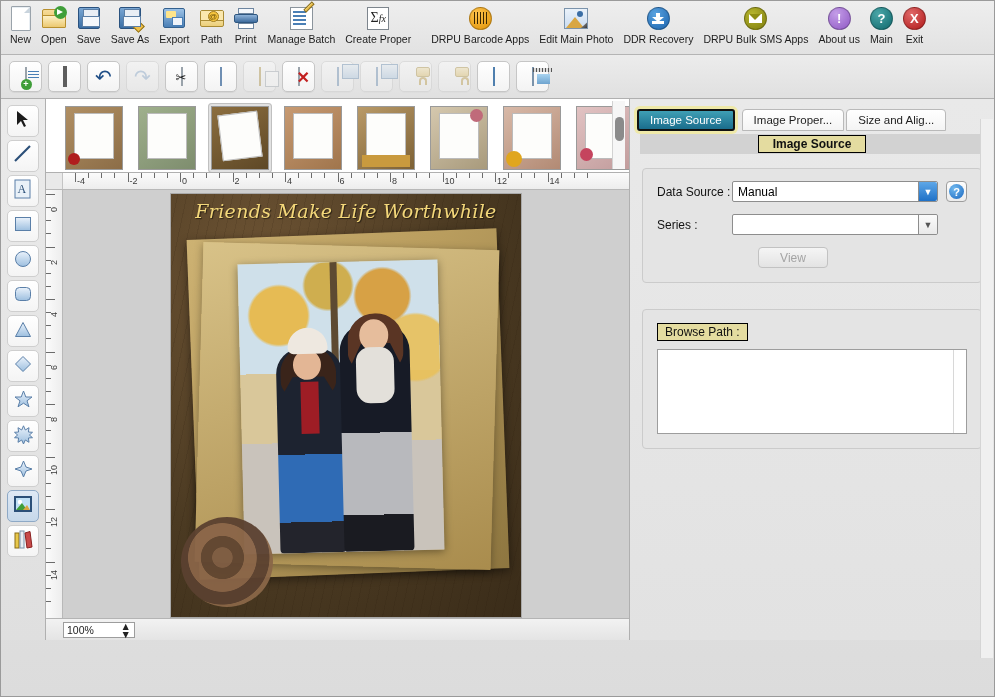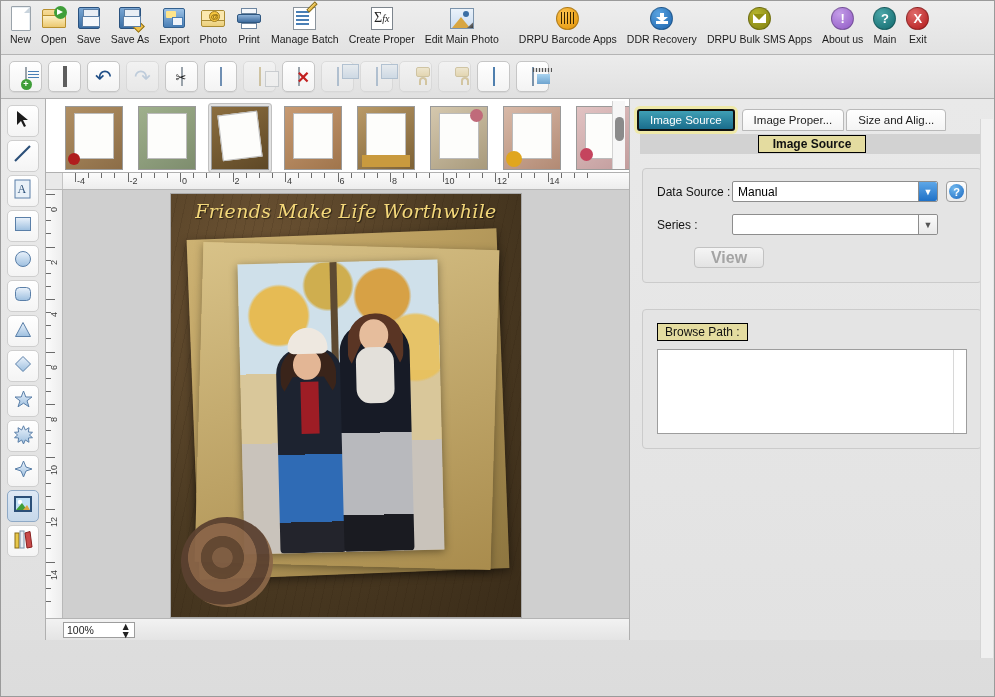--- a/index.html
+++ b/index.html
@@ -270,23 +270,23 @@
     display:flex;align-items:center;justify-content:center;color:#fff;font-size:9px;
   }
   .combo.plain .arrow{background:linear-gradient(#fbfbfb,#e9e9e9);color:#555;}
   .helpbtn{
     width:21px;height:21px;margin-left:8px;border-radius:4px;background:linear-gradient(#fdfdfd,#ececec);
     border:1px solid #9d9d9d;display:flex;align-items:center;justify-content:center;
   }
   .helpbtn .dot{width:15px;height:15px;border-radius:50%;background:radial-gradient(circle at 35% 30%,#6fb8ef,#1b68c0);
     color:#fff;font-size:11px;font-weight:bold;display:flex;align-items:center;justify-content:center;}
   .viewbtn{
-    margin-left:37px;width:70px;height:21px;background:linear-gradient(#f5f5f5,#e3e3e3);
-    border:1px solid #c2c2c2;border-radius:4px;font-size:16px;color:#a4a4a4;
-    display:flex;align-items:center;justify-content:center;font-weight:bold;
+    margin-left:101px;width:70px;height:21px;background:linear-gradient(#f5f5f5,#e3e3e3);
+    border:1px solid #c2c2c2;border-radius:4px;font-size:12px;color:#a4a4a4;
+    display:flex;align-items:center;justify-content:center;
   }
   .bp-pill{display:inline-block;background:#e4dca0;border:1.5px solid #000;padding:1px 7px;font-size:12px;color:#111;}
   .pathbox{
     margin-top:8px;height:85px;background:#fff;border:1px solid #9d9d9d;position:relative;
   }
   .pathbox .txt{font-size:11.5px;color:#111;padding:3px 5px;}
   .pathbox .vbar{position:absolute;right:0;top:0;bottom:0;width:13px;border-left:1px solid #d8d8d8;background:#fff;}
   .browsebtn{
     float:right;margin-top:10px;width:66px;height:21px;background:linear-gradient(#ffffff,#efefef);
     border:1px solid #b5b5b5;border-radius:4px;font-size:12px;color:#111;
@@ -355,21 +355,21 @@
           <div class="export-ico"></div>
         </div>
       <div class="lbl">Export</div>
     </div>
     <div class="tbtn">
       <div class="glyph">
           <div class="mail-ico">
             <div class="circ">@</div>
           </div>
         </div>
-      <div class="lbl">Photo</div>
+      <div class="lbl">Path</div>
     </div>
     <div class="tbtn">
       <div class="glyph">
           <div class="print-ico">
             <div class="top"></div>
             <div class="bod"></div>
             <div class="out"></div>
           </div>
         </div>
       <div class="lbl">Print</div>
@@ -379,37 +379,37 @@
           <div class="batch-ico"><i></i><div class="pen"></div></div>
         </div>
       <div class="lbl">Manage Batch</div>
     </div>
     <div class="tbtn">
       <div class="glyph">
           <div class="sigma-ico">Σ<i style="font-size:10px">fx</i></div>
         </div>
       <div class="lbl">Create Proper</div>
     </div>
+    <div class="tbtn" style="margin-left:10px">
+      <div class="glyph">
+          <div class="round-ico bar">
+            <div class="barcode-lines"></div>
+          </div>
+        </div>
+      <div class="lbl">DRPU Barcode Apps</div>
+    </div>
     <div class="tbtn">
       <div class="glyph">
           <div class="editphoto-ico">
             <div class="sun"></div>
             <div class="hill"></div>
             <div class="pen2"></div>
           </div>
         </div>
       <div class="lbl">Edit Main Photo</div>
-    </div>
-    <div class="tbtn" style="margin-left:10px">
-      <div class="glyph">
-          <div class="round-ico bar">
-            <div class="barcode-lines"></div>
-          </div>
-        </div>
-      <div class="lbl">DRPU Barcode Apps</div>
     </div>
     <div class="tbtn">
       <div class="glyph">
           <div class="round-ico ddr">
             <div class="dl-glyph">
               <div class="dl-base"></div>
             </div>
           </div>
         </div>
       <div class="lbl">DDR Recovery</div>

